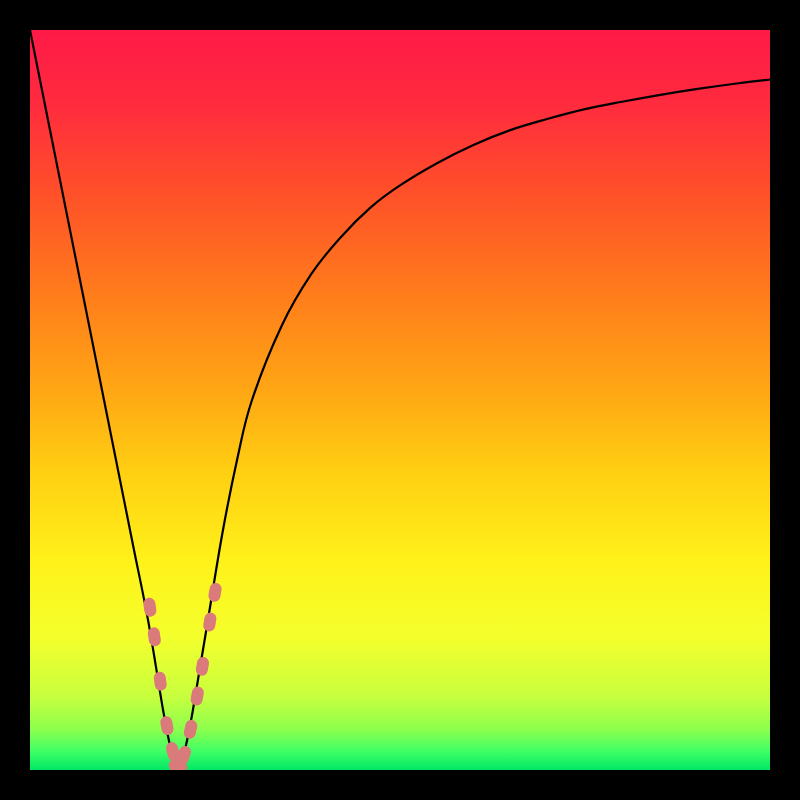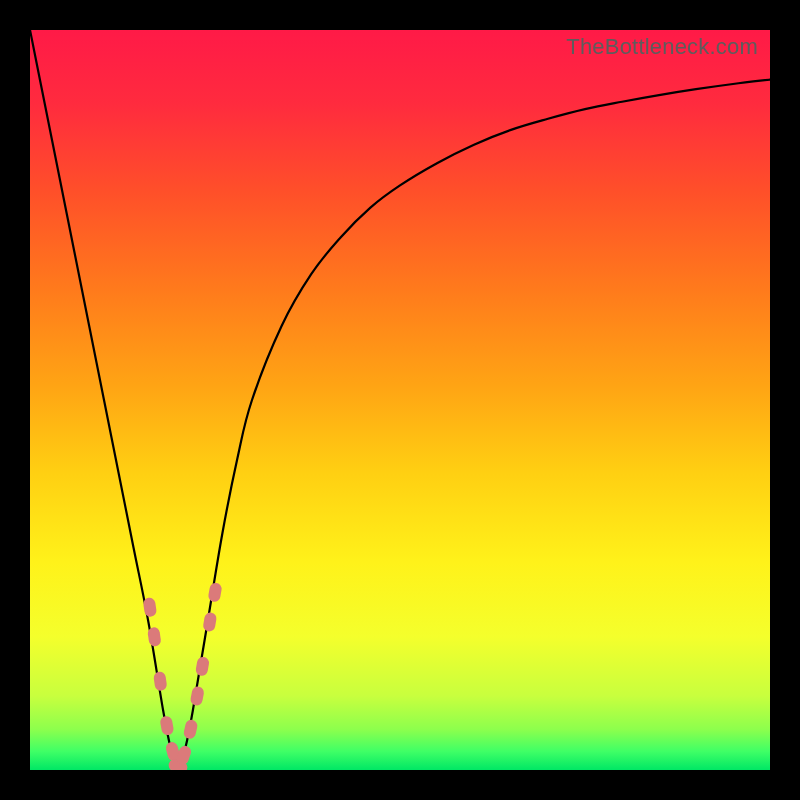--- a/index.html
+++ b/index.html
@@ -66,21 +66,20 @@
             <stop offset="82%" stop-color="#f4ff2c"></stop>
             <stop offset="90%" stop-color="#c8ff3e"></stop>
             <stop offset="94.5%" stop-color="#8dff4d"></stop>
             <stop offset="97.5%" stop-color="#3fff66"></stop>
             <stop offset="100%" stop-color="#00e765"></stop>
           </linearGradient>
       </defs>
       <rect x="0" y="0" width="740" height="740" fill="url(#bg-grad)"></rect>
     </svg>
 
-    <div class="watermark">TheBottleneck.com</div>
 
     <svg class="curves" viewBox="0 0 740 740" preserveAspectRatio="none">
       <path id="curve-path" fill="none" stroke="#000" stroke-width="2.2" stroke-linecap="round" d="M 0,0 C 2.664,13.32 9.472000000000001,47.36 14.8,74 C 20.128,100.64 24.272000000000002,121.36 29.6,148 C 34.928,174.64 39.071999999999996,195.36 44.4,222 C 49.728,248.64 53.872,269.36 59.2,296 C 64.528,322.64 68.672,343.36 74,370 C 79.328,396.64 83.472,417.36 88.8,444 C 94.128,470.64 98.272,491.36 103.60000000000001,518 C 108.92800000000001,544.64 113.072,562.696 118.4,592 C 123.72800000000001,621.304 129.20399999999998,658.156 133.2,680.8 C 137.196,703.444 137.93599999999998,707.1439999999999 140.6,717.8 C 143.264,728.456 145.33599999999998,740 148,740 C 150.66400000000002,740 152.736,728.456 155.4,717.8 C 158.06400000000002,707.1439999999999 158.804,703.444 162.8,680.8 C 166.79600000000002,658.156 172.272,623.968 177.6,592 C 182.928,560.032 187.072,532.504 192.4,503.2 C 197.728,473.89599999999996 201.872,453.176 207.20000000000002,429.2 C 212.52800000000002,405.224 214.008,393.976 222,370 C 229.992,346.024 240.94400000000002,318.644 251.60000000000002,296 C 262.25600000000003,273.356 270.544,260.18399999999997 281.2,244.2 C 291.856,228.216 300.144,219.18800000000005 310.8,207.20000000000005 C 321.456,195.21200000000005 329.744,186.92400000000004 340.40000000000003,177.60000000000002 C 351.05600000000004,168.276 358.012,163.39199999999997 370,155.39999999999998 C 381.988,147.408 393.68000000000006,140.52600000000004 407.00000000000006,133.20000000000005 C 420.32000000000005,125.87400000000005 430.68,120.69400000000006 444,114.70000000000005 C 457.32,108.70600000000003 467.68,104.562 481,99.89999999999998 C 494.32,95.23799999999996 504.68,92.52959999999996 518,88.79999999999995 C 531.32,85.07039999999995 541.68,82.24359999999994 555,79.17999999999995 C 568.32,76.11639999999996 578.68,74.31079999999996 592,71.77999999999997 C 605.32,69.24919999999999 615.68,67.38440000000001 629,65.12 C 642.32,62.855599999999995 652.68,61.19799999999994 666,59.19999999999993 C 679.32,57.20199999999993 689.68,55.75159999999996 703,54.01999999999998 C 716.32,52.2884 733.34,50.37920000000003 740,49.58000000000004"></path>
       <g id="marker-group">
           <rect x="-9.5" y="-6" width="19" height="12" rx="6" ry="6" fill="#db7a7a" transform="translate(119.88000000000001,577.2) rotate(81.46923439005185)"></rect>
           <rect x="-9.5" y="-6" width="19" height="12" rx="6" ry="6" fill="#db7a7a" transform="translate(124.32000000000001,606.8) rotate(82.03038960567864)"></rect>
           <rect x="-9.5" y="-6" width="19" height="12" rx="6" ry="6" fill="#db7a7a" transform="translate(130.24,651.2) rotate(81.93675383430275)"></rect>
           <rect x="-9.5" y="-6" width="19" height="12" rx="6" ry="6" fill="#db7a7a" transform="translate(136.9,695.6) rotate(79.85445556610367)"></rect>
           <rect x="-9.5" y="-6" width="19" height="12" rx="6" ry="6" fill="#db7a7a" transform="translate(142.82,721.5) rotate(74.74488129694221)"></rect>
           <rect x="-9.5" y="-6" width="19" height="12" rx="6" ry="6" fill="#db7a7a" transform="translate(148,736.3) rotate(18.434948822922188)"></rect>

